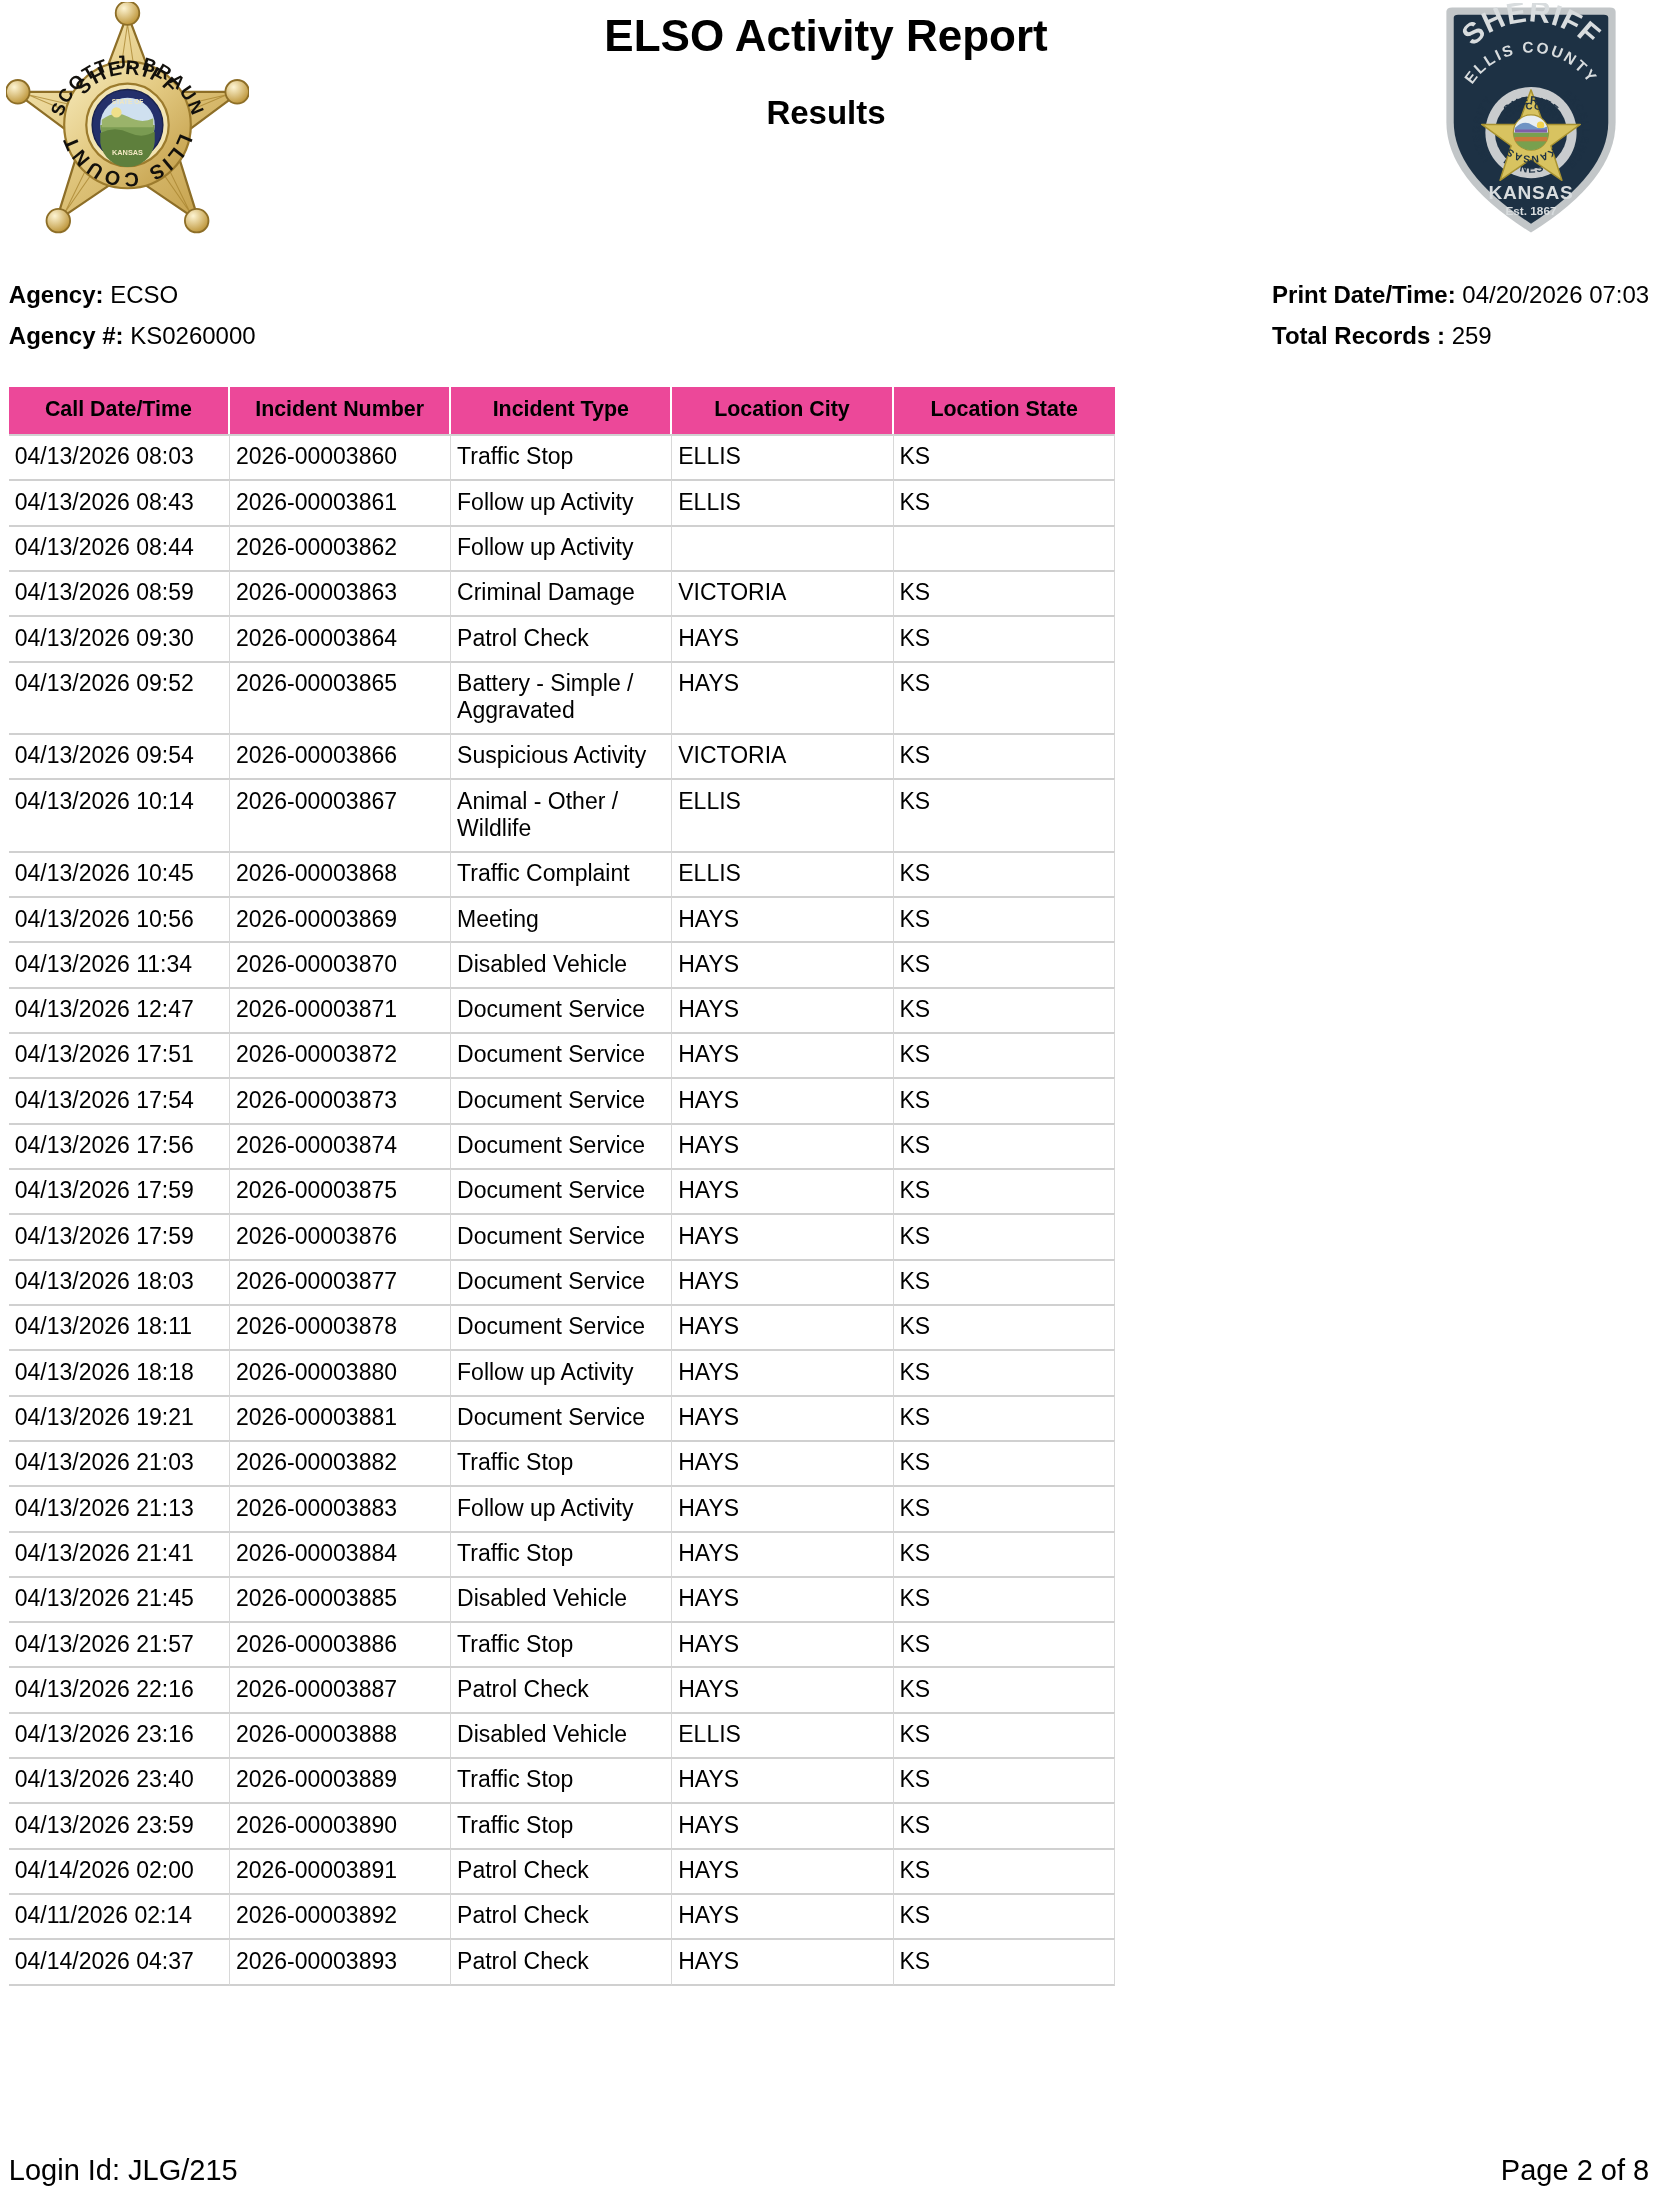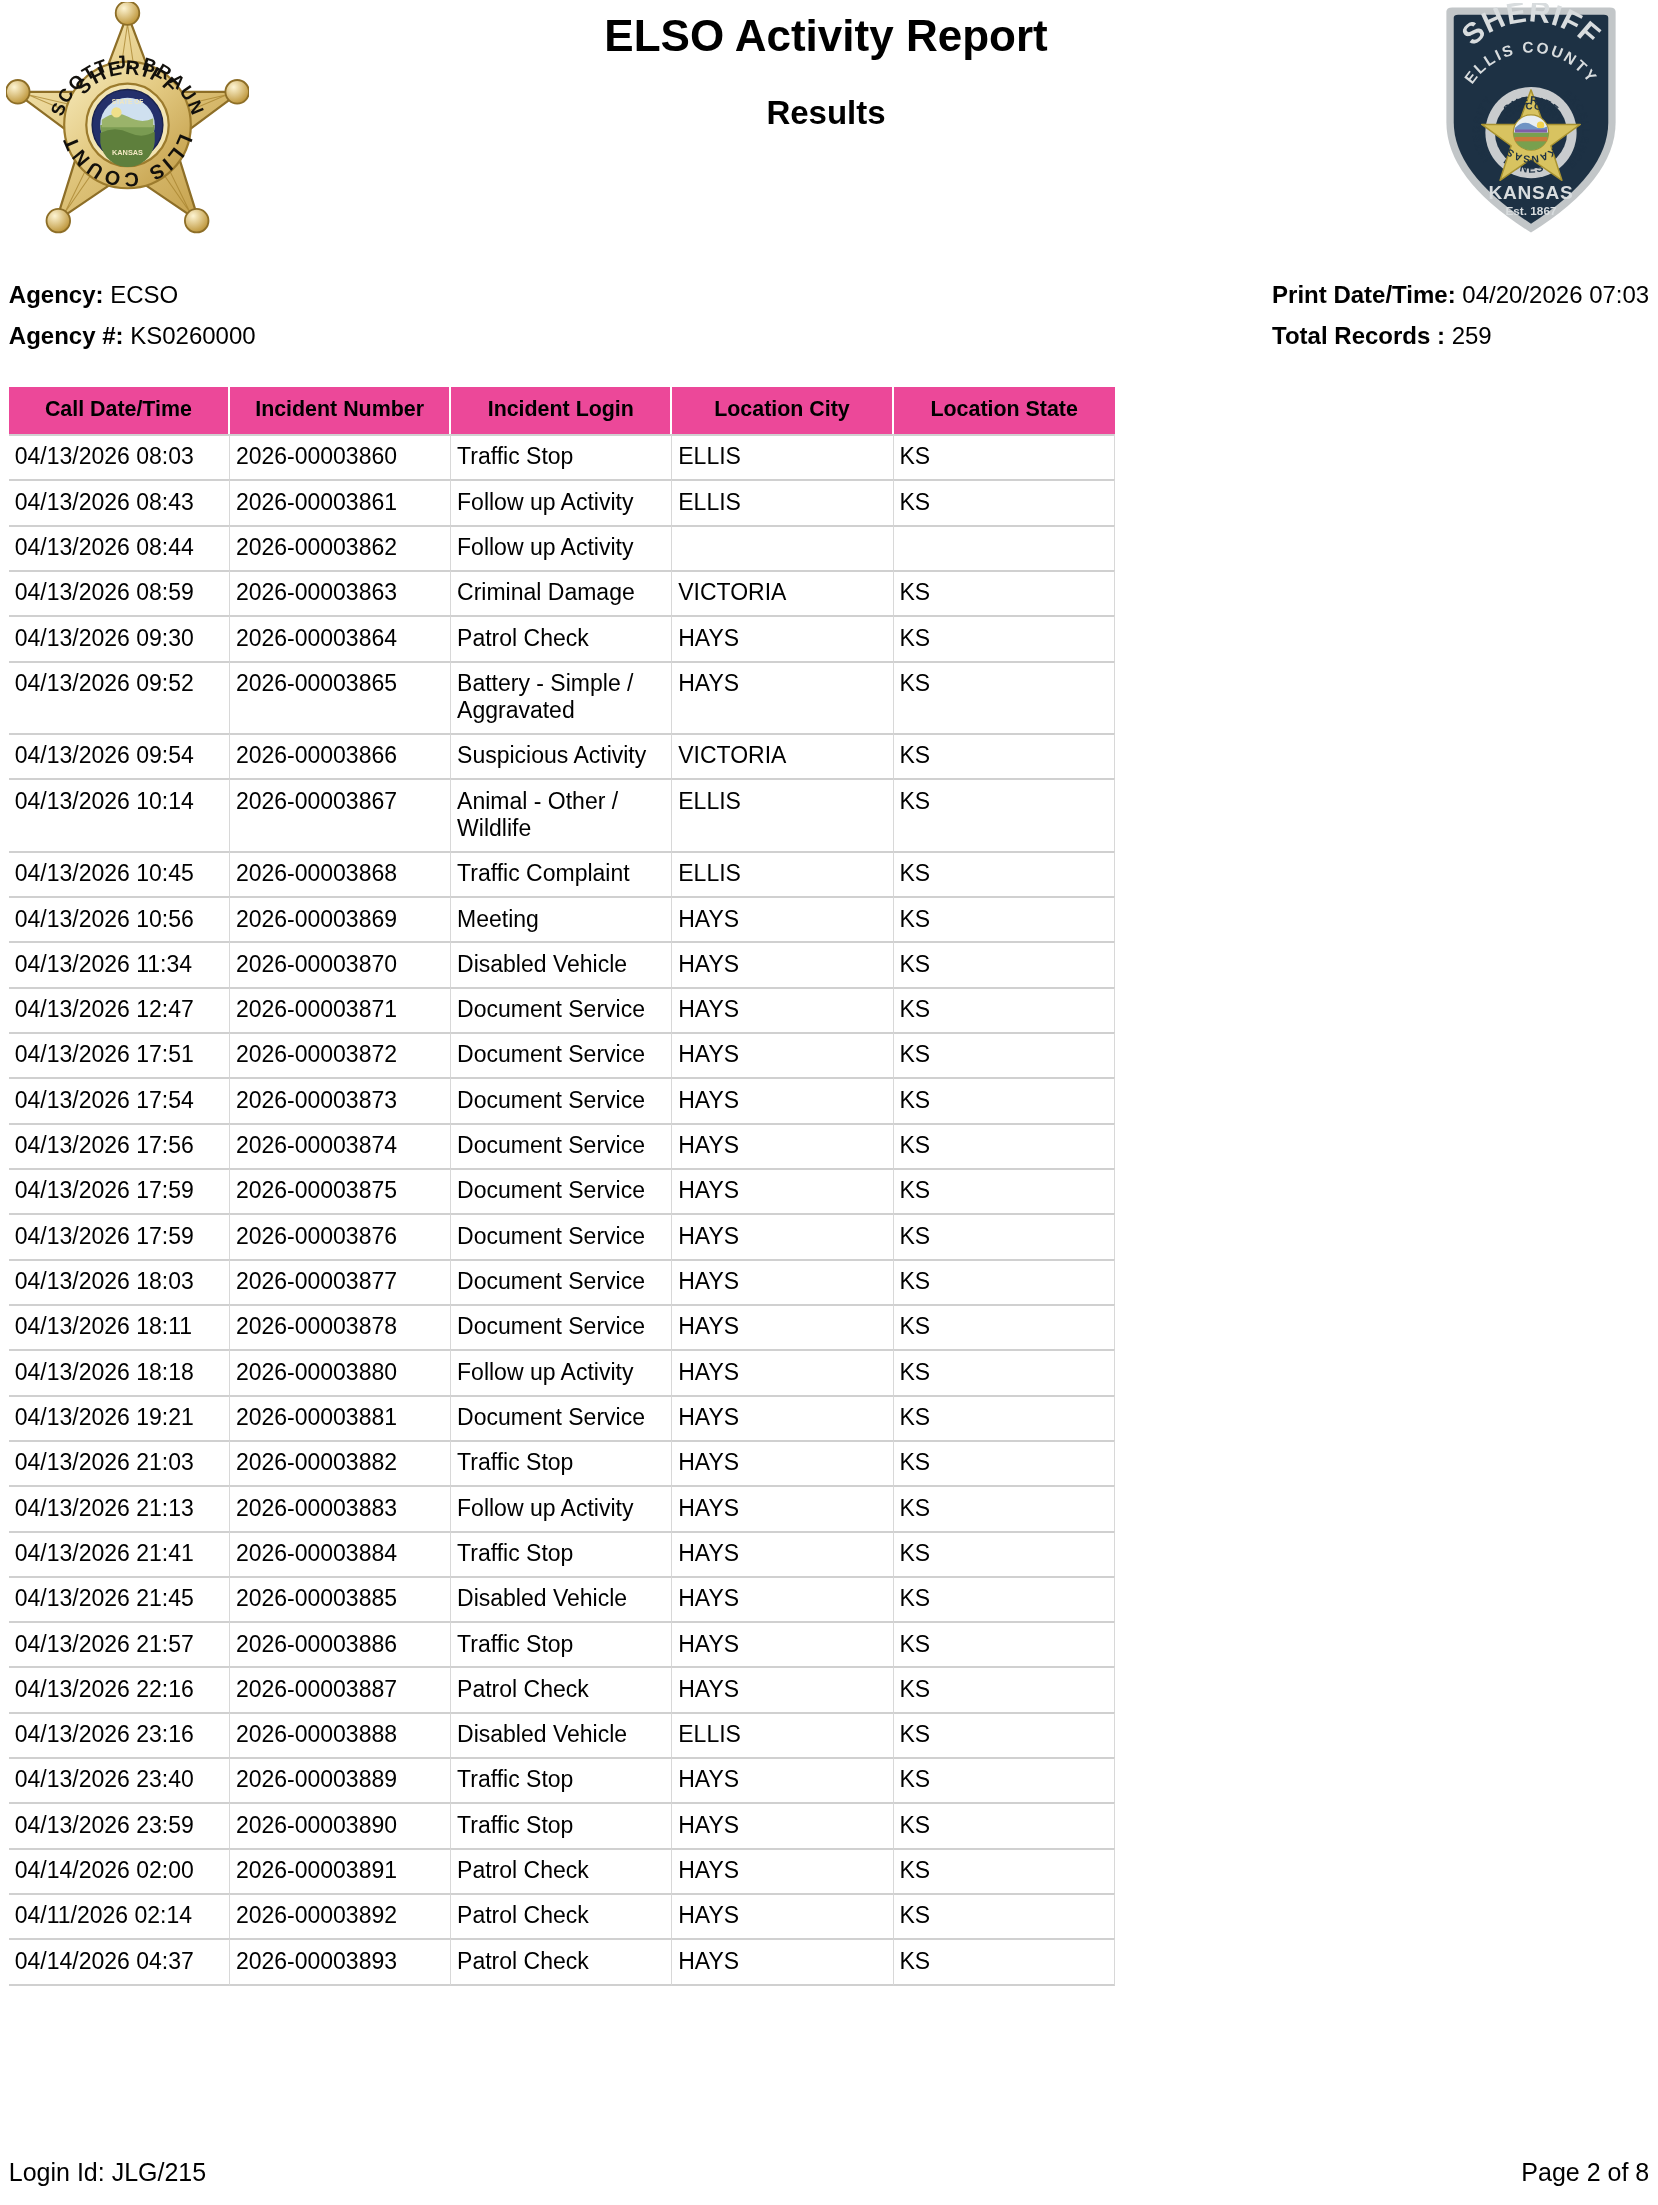--- a/index.html
+++ b/index.html
@@ -149,21 +149,21 @@
     white-space: nowrap;
   }
 
   
   .page-footer {
     position: absolute;
     left: 8.8px;
     right: 8.8px;
     bottom: 17.7px;
     height: 38px;
-    font-size: 25px;
+    font-size: 29px;
   }
   .footer-left {
     position: absolute;
     left: 0;
     bottom: 0;
   }
   .footer-right {
     position: absolute;
     right: 0;
     bottom: 0;
@@ -332,21 +332,21 @@
       <col class="c-date">
         <col class="c-incident">
         <col class="c-type">
         <col class="c-city">
         <col class="c-state">
     </colgroup>
     <thead>
       <tr>
         <th>Call Date/Time</th>
         <th>Incident Number</th>
-        <th>Incident Login</th>
+        <th>Incident Type</th>
         <th>Location City</th>
         <th>Location State</th>
       </tr>
     </thead>
     <tbody id="records-body">
         <tr>
           <td class="cell-date">04/13/2026 08:03</td>
           <td>2026-00003860</td>
           <td>Traffic Stop</td>
           <td>ELLIS</td>

